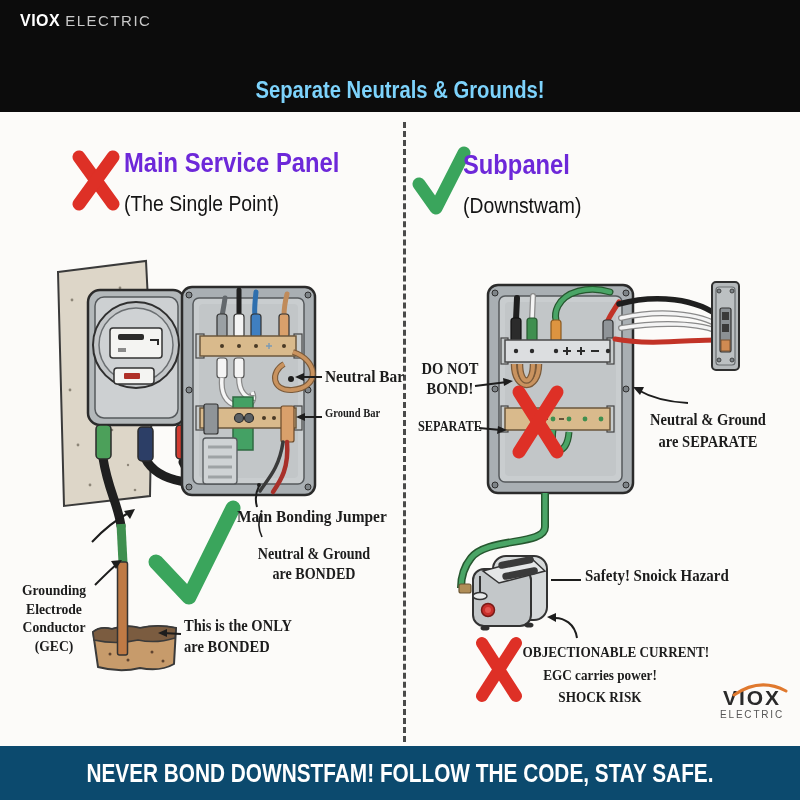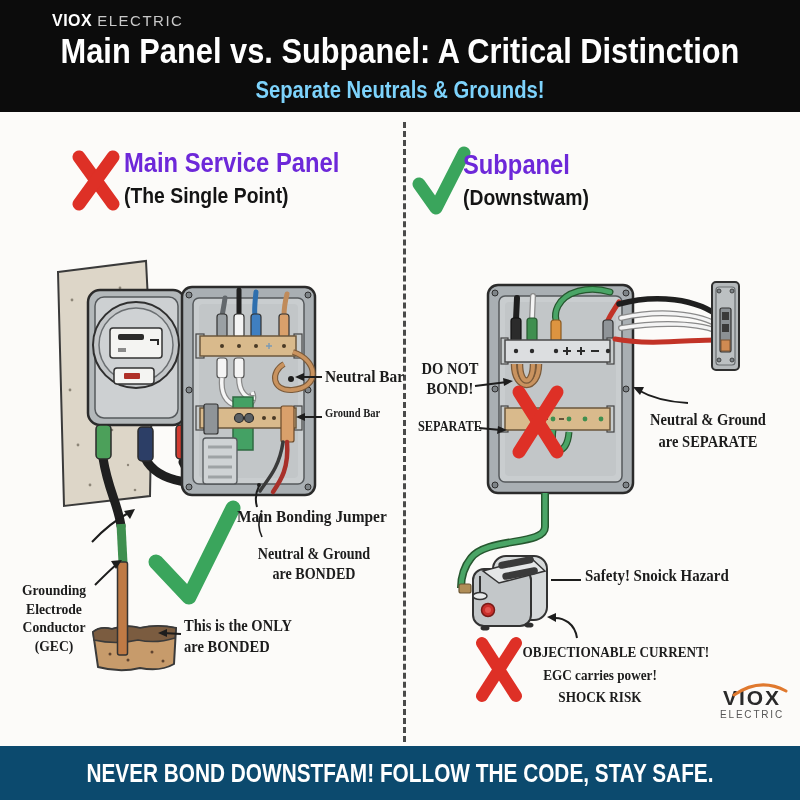--- a/index.html
+++ b/index.html
@@ -4,33 +4,33 @@
 <style>
   html,body{margin:0;padding:0;}
   body{width:800px;height:800px;position:relative;overflow:hidden;
        font-family:"Liberation Sans",sans-serif;background:#fcfbf9;}
   .abs{position:absolute;}
   .cond{display:inline-block;transform:scaleX(0.88);transform-origin:left top;white-space:nowrap;}
   .cond-c{display:block;transform:scaleX(0.88);transform-origin:center top;white-space:nowrap;}
 
   
   #header{left:0;top:0;width:800px;height:112px;background:#0c0c0c;}
-  #brand{left:20px;top:12px;font-size:16px;color:#fff;letter-spacing:.5px;margin-left:32px;}
+  #brand{left:20px;top:12px;font-size:16px;color:#fff;letter-spacing:.5px;}
   #brand .vx{font-weight:800;}
   #brand .el{font-weight:400;color:#c9c9c9;letter-spacing:1.5px;margin-left:5px;font-size:15px;}
   #title{left:0;top:31px;width:800px;text-align:center;color:#fff;font-size:35px;font-weight:800;}
   #title span{transform-origin:center top;}
   #subtitle{left:0;top:77px;width:800px;text-align:center;color:#7dd3fc;font-size:23px;font-weight:800;}
 
   
   #divider{left:403px;top:122px;height:620px;width:0;border-left:3px dashed #4a4a4a;}
 
   
   .h1{font-size:27px;font-weight:800;color:#6d28d9;}
-  .h2{font-size:22px;font-weight:700;color:#141414;}
+  .h2{font-size:22px;font-weight:400;color:#141414;margin-top:8px;}
 
   
   .lbl{color:#1c1c1c;font-weight:700;font-family:Liberation Serif, serif;}
   .ctr{text-align:center;}
   .lh{line-height:1.25;}
 
   
   #banner{left:0;top:746px;width:800px;height:66px;background:#0c4a6e;}
   #banner-text{left:0;top:0;width:800px;height:54px;line-height:54px;text-align:center;
                color:#fff;font-size:26px;font-weight:800;}
@@ -40,23 +40,20 @@
   #footer-logo .vx{font-size:21px;font-weight:800;letter-spacing:2px;display:block;}
   #footer-logo .el{font-size:10px;font-weight:500;letter-spacing:1.8px;color:#555;display:block;margin-top:-1px;}
   svg{display:block;}
 </style>
 </head>
 <body>
 
 <div id="header" class="abs">
   <div id="brand" class="abs">
     <span class="vx">VIOX</span><span class="el">ELECTRIC</span>
-  </div>
-  <div id="title" class="abs">
-    <span class="cond-c">Main Panel vs. Subpanel: A Critical Distinction</span>
   </div>
   <div id="subtitle" class="abs">
     <span class="cond-c">Separate Neutrals &amp; Grounds!</span>
   </div>
 </div>
 
 <div id="divider" class="abs"></div>
 
 <svg class="abs" style="left:70px;top:146px;" width="52" height="68" viewBox="0 0 52 68">
   <g stroke="#de3026" stroke-width="13" stroke-linecap="round">

